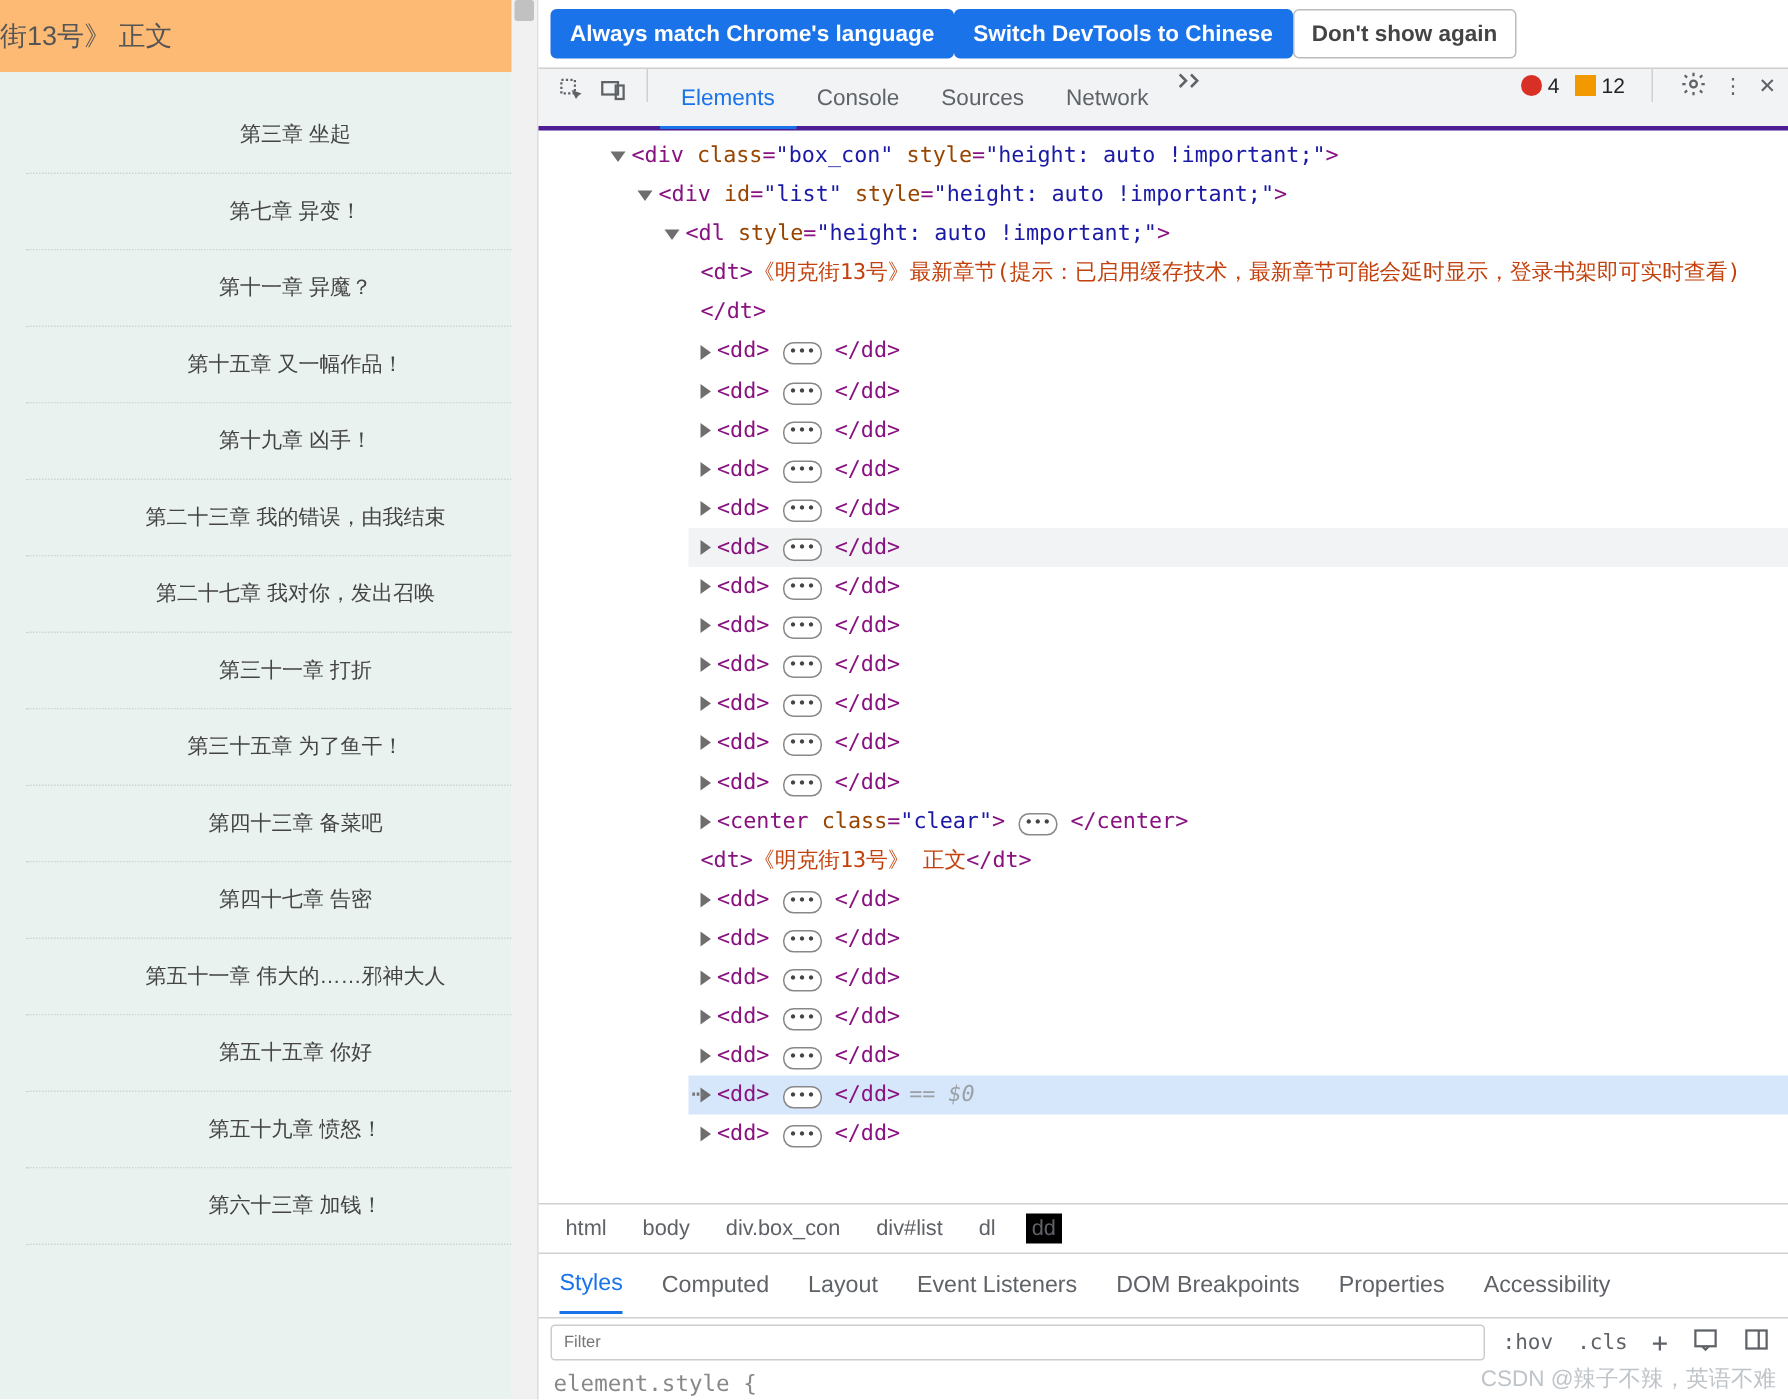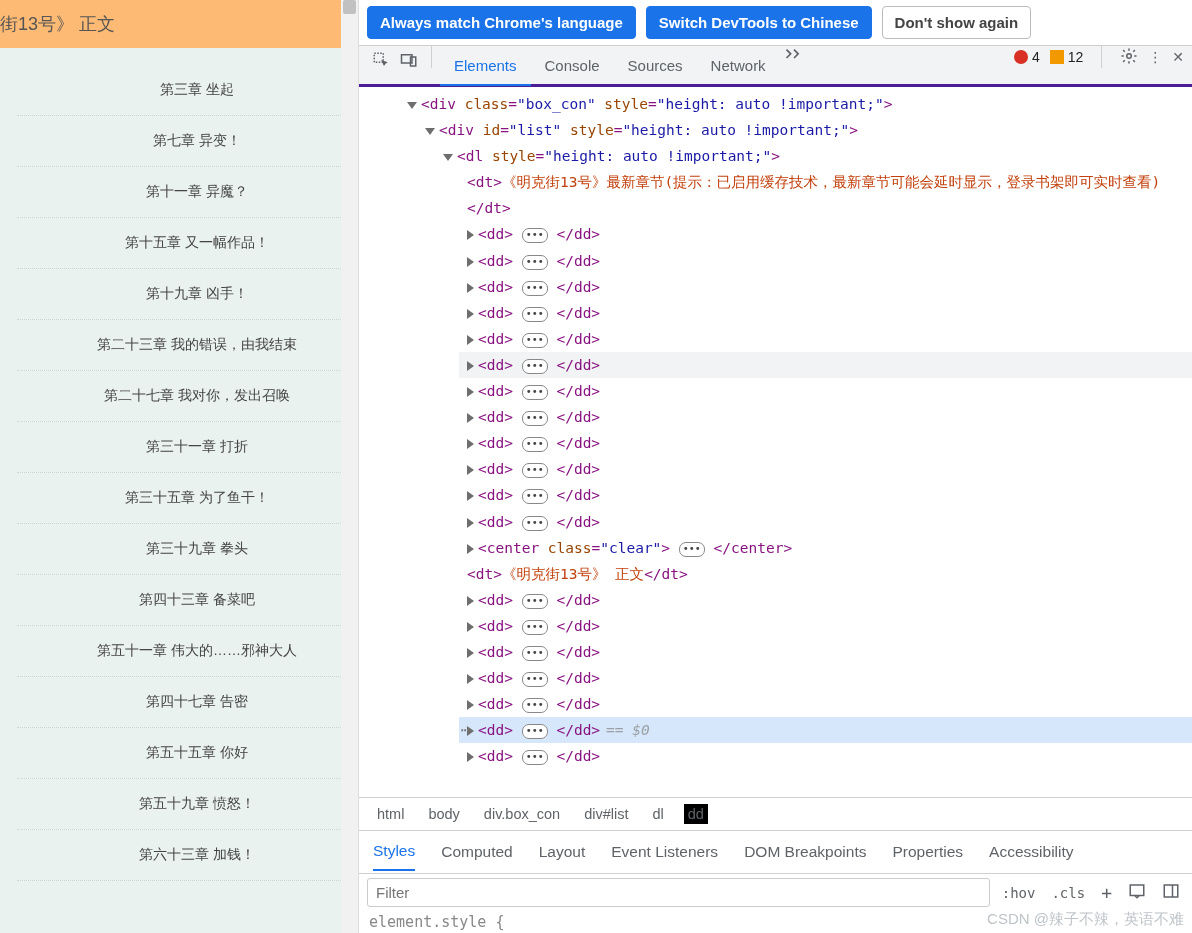--- a/index.html
+++ b/index.html
@@ -4,21 +4,21 @@
 <style>
   html,body{margin:0;padding:0;height:100%;font-family:"Segoe UI",Arial,sans-serif;font-size:14px;color:#222;}
   body{display:flex;width:1192px;height:933px;background:#fff;overflow:hidden;}
   .left{width:358px;background:#eaf2f0;position:relative;flex:none;border-right:1px solid #ddd;}
   .left-header{padding:12px 10px 12px 0;font-size:18px;color:#555;background:#fdba74;}
   .left-list{list-style:none;margin:17px;padding:0;text-align:center;}
   .left-list li{padding:16px 10px 16px 46px;color:#444;border-bottom:1px dotted #c8d6d4;background:#eaf2f0;}
   .left-scrollbar{position:absolute;right:0;top:0;bottom:0;width:17px;background:#f1f1f1;}
   .left-scrollbar .thumb{position:absolute;left:2px;right:2px;top:0;height:14px;background:#c1c1c1;border-radius:2px;}
   .right{flex:1;display:flex;flex-direction:column;position:relative;}
-  .banner{padding:6px 8px;display:flex;gap:10px;align-items:flex-end;background:#fff;}
+  .banner{padding:6px 8px;display:flex;align-items:flex-end;background:#fff;}
   .banner .btn{border-radius:4px;padding:7px 12px;font-size:15px;font-weight:600;cursor:pointer;}
   .banner .blue{background:#1a73e8;color:#fff;border:1px solid #1a73e8;}
   .banner .white{background:#fff;color:#444;border:1px solid #bbb;}
   .tabbar{display:flex;align-items:flex-start;height:38px;border-top:1px solid #d0d0d0;border-bottom:3px solid #4c1d95;background:#f1f3f4;padding-left:8px;gap:0;}
   .tb-icon{width:28px;height:28px;display:flex;align-items:center;justify-content:center;color:#5f6368;cursor:pointer;}
   .tb-sep{width:1px;height:22px;background:#d0d0d0;margin:0 8px;}
   .tab{padding:0 14px;height:100%;display:flex;align-items:center;color:#5f6368;font-size:15px;cursor:pointer;}
   .tab.active{color:#1a73e8;border-bottom:2px solid #1a73e8;}
   .more-chevrons{margin-left:4px;color:#5f6368;cursor:pointer;}
   .tb-right{margin-left:auto;display:flex;align-items:center;gap:10px;padding-right:8px;}
@@ -49,21 +49,21 @@
 
   .crumbs{display:flex;align-items:center;gap:16px;padding:6px 14px;border-top:1px solid #d0d0d0;border-bottom:1px solid #d0d0d0;font-size:14.5px;color:#5f6368;}
   .crumbs .crumb{cursor:pointer;padding:2px 4px;}
   .crumbs .crumb.active{background:#000000;color:#5f6368;}
 
   .styles-tabs{display:flex;gap:26px;padding:0 14px;height:42px;align-items:center;color:#5f6368;font-size:15.5px;border-bottom:1px solid #d0d0d0;}
   .styles-tabs .stab{cursor:pointer;padding:9px 0;}
   .styles-tabs .stab.active{color:#1a73e8;border-bottom:2px solid #1a73e8;}
 
   .styles-toolbar{display:flex;align-items:center;gap:8px;padding:4px 8px;}
-  .styles-toolbar input{flex:1;border:1px solid #ccc;border-radius:3px;padding:5px 8px;font-size:15px;color:#777;}
+  .styles-toolbar input{flex:1;border:1px solid #ccc;border-radius:3px;padding:5px 8px;font-size:11px;color:#777;}
   .styles-toolbar .tool{color:#5f6368;font-size:14px;cursor:pointer;padding:0 4px;font-family:Menlo,Consolas,monospace;}
   .styles-toolbar .tool.big{font-size:18px;}
 
   .styles-body{padding:2px 10px;font-family:Menlo,Consolas,monospace;font-size:15px;color:#888;}
   
   .watermark{position:absolute;right:8px;bottom:4px;color:#bfc4c9;font-size:15px;pointer-events:none;font-family:Arial,sans-serif;}
 </style>
 </head>
 <body>
 
@@ -72,24 +72,23 @@
   <ul class="left-list">
     <li>第三章 坐起</li>
     <li>第七章 异变！</li>
     <li>第十一章 异魔？</li>
     <li>第十五章 又一幅作品！</li>
     <li>第十九章 凶手！</li>
     <li>第二十三章 我的错误，由我结束</li>
     <li>第二十七章 我对你，发出召唤</li>
     <li>第三十一章 打折</li>
     <li>第三十五章 为了鱼干！</li>
-    <li>第三十九章 拳头</li>
     <li>第四十三章 备菜吧</li>
+    <li>第四十七章 告密</li>
     <li>第五十一章 伟大的……邪神大人</li>
-    <li>第四十七章 告密</li>
     <li>第五十五章 你好</li>
     <li>第五十九章 愤怒！</li>
     <li>第六十三章 加钱！</li>
   </ul>
   <div class="left-scrollbar">
       <div class="thumb"></div>
     </div>
 </div>
 
 <div class="right">

